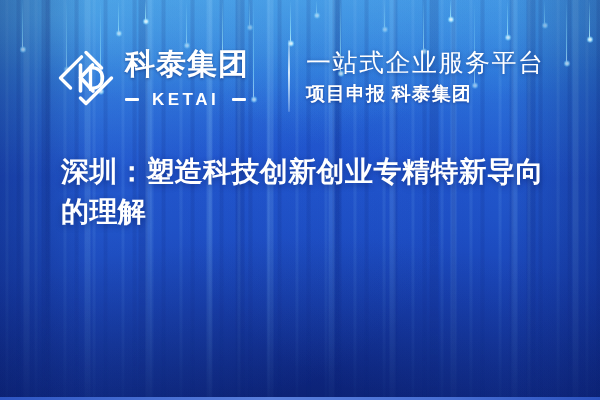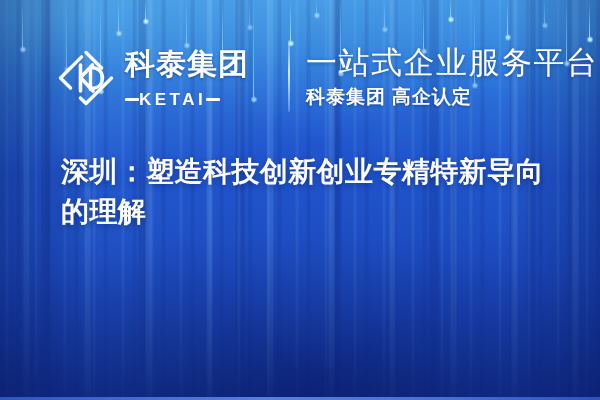--- a/index.html
+++ b/index.html
@@ -136,21 +136,21 @@
     font-weight: 700;
     letter-spacing: 1px;
     line-height: 1;
     white-space: nowrap;
     text-shadow: 0 1px 3px rgba(4,20,80,0.45);
   }
   .brand-en {
     margin-top: 12px;
     display: flex;
     align-items: center;
-    gap: 0;
+    gap: 13px;
     white-space: nowrap;
   }
   .brand-en .dash {
     display: block;
     width: 14px;
     height: 3px;
     background: #ffffff;
     border-radius: 1px;
   }
   .brand-en .word {
@@ -175,21 +175,21 @@
     position: absolute;
     left: 306px;
     top: 40px;
     height: 72px;
     display: flex;
     flex-direction: column;
     justify-content: center;
   }
   .tagline-main {
     color: #ffffff;
-    font-size: 31px;
+    font-size: 25px;
     font-weight: 400;
     letter-spacing: 1.5px;
     line-height: 1.1;
     white-space: nowrap;
     text-shadow: 0 1px 4px rgba(4,20,80,0.4);
   }
   .tagline-sub {
     margin-top: 7px;
     color: #ffffff;
     font-family: "Liberation Serif", "DejaVu Serif", serif;
@@ -265,19 +265,19 @@
         <span class="word">KETAI</span>
         <i class="dash"></i>
       </span>
     </span>
   </div>
 
   <div class="divider"></div>
 
   <div class="tagline-block">
     <div class="tagline-main">一站式企业服务平台</div>
-    <div class="tagline-sub">科泰集团 高企认定</div>
+    <div class="tagline-sub">项目申报 科泰集团</div>
   </div>
 
   <div class="headline">深圳：塑造科技创新创业专精特新导向的理解</div>
 
   <div class="bottom-edge"></div>
 </div>
 
 </body></html>

